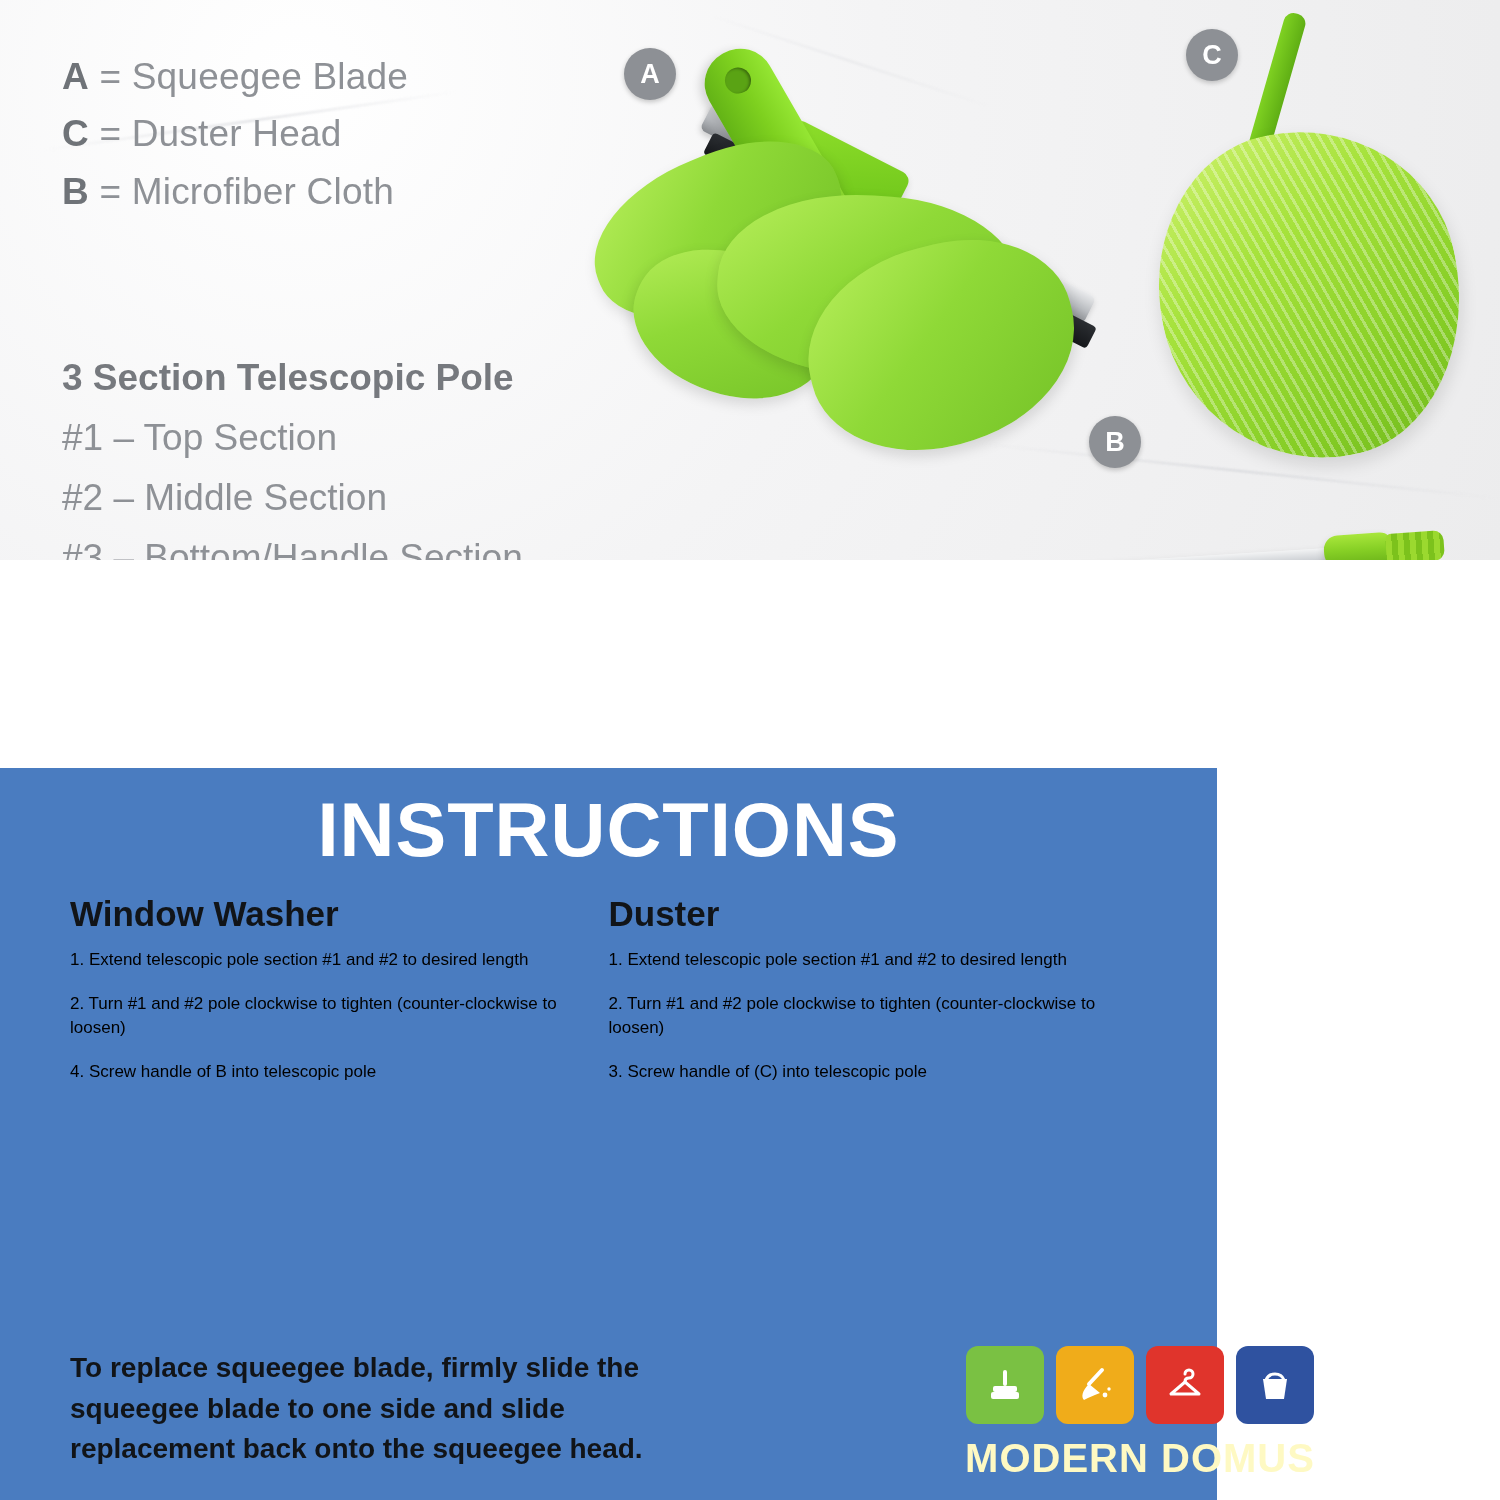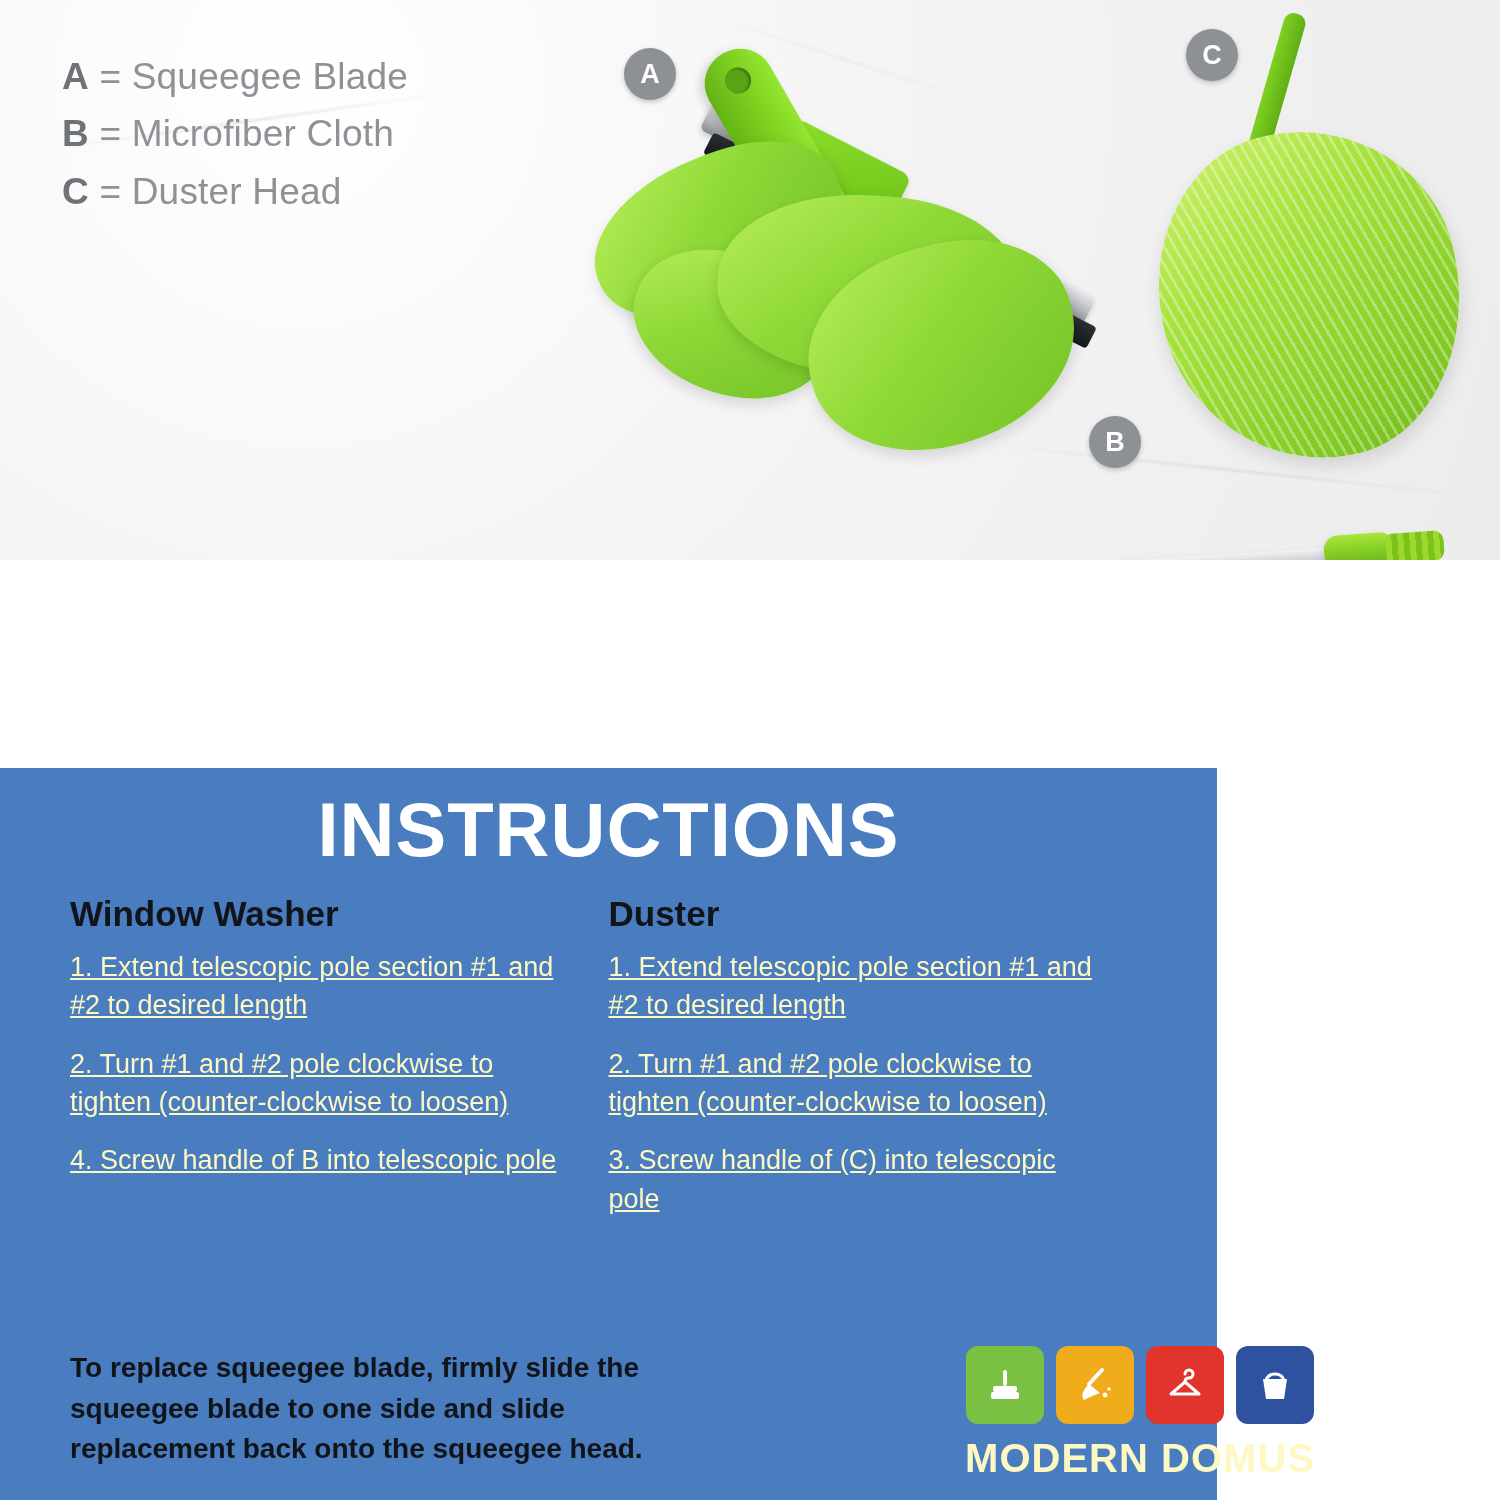--- a/index.html
+++ b/index.html
@@ -267,24 +267,23 @@
     flex: 1;
   }
   .col h3 {
     margin: 0 0 14px 0;
     font-size: 35px;
     font-weight: 700;
     color: #111418;
   }
   .col p {
     margin: 0 0 20px 0;
-    font-size: 27px;
+    font-size: 17px;
     line-height: 1.42;
-    color: #fef9c3;
-    text-decoration: underline;
+    color: #000000;
   }
   .closing {
     position: absolute;
     left: 70px;
     top: 580px;
     width: 660px;
     font-size: 28px;
     line-height: 1.45;
     font-weight: 700;
     color: #111418;
@@ -335,29 +334,35 @@
     <div class="vein v3"></div>
     <div class="vein v4"></div>
     <div class="vein v5"></div>
 
     <div class="legend">
       <div class="row">
         <b>A</b>
         <span>= Squeegee Blade</span>
       </div>
       <div class="row">
+        <b>C</b>
+        <span>= Duster Head</span>
+      </div>
+      <div class="row">
         <b>B</b>
         <span>= Microfiber Cloth</span>
       </div>
-      <div class="row">
-        <b>C</b>
-        <span>= Duster Head</span>
-      </div>
-    </div>
-
+    </div>
+
+    <div class="pole-legend">
+      <div class="title">3 Section Telescopic Pole</div>
+      <div>#1 – Top Section</div>
+      <div>#2 – Middle Section</div>
+      <div>#3 – Bottom/Handle Section</div>
+    </div>
 
     <div class="squeegee">
       <div class="sq-bar"></div>
       <div class="sq-blade"></div>
       <div class="sq-head"></div>
       <div class="sq-collar"></div>
       <div class="sq-handle"></div>
     </div>
 
     <div class="cloth">

